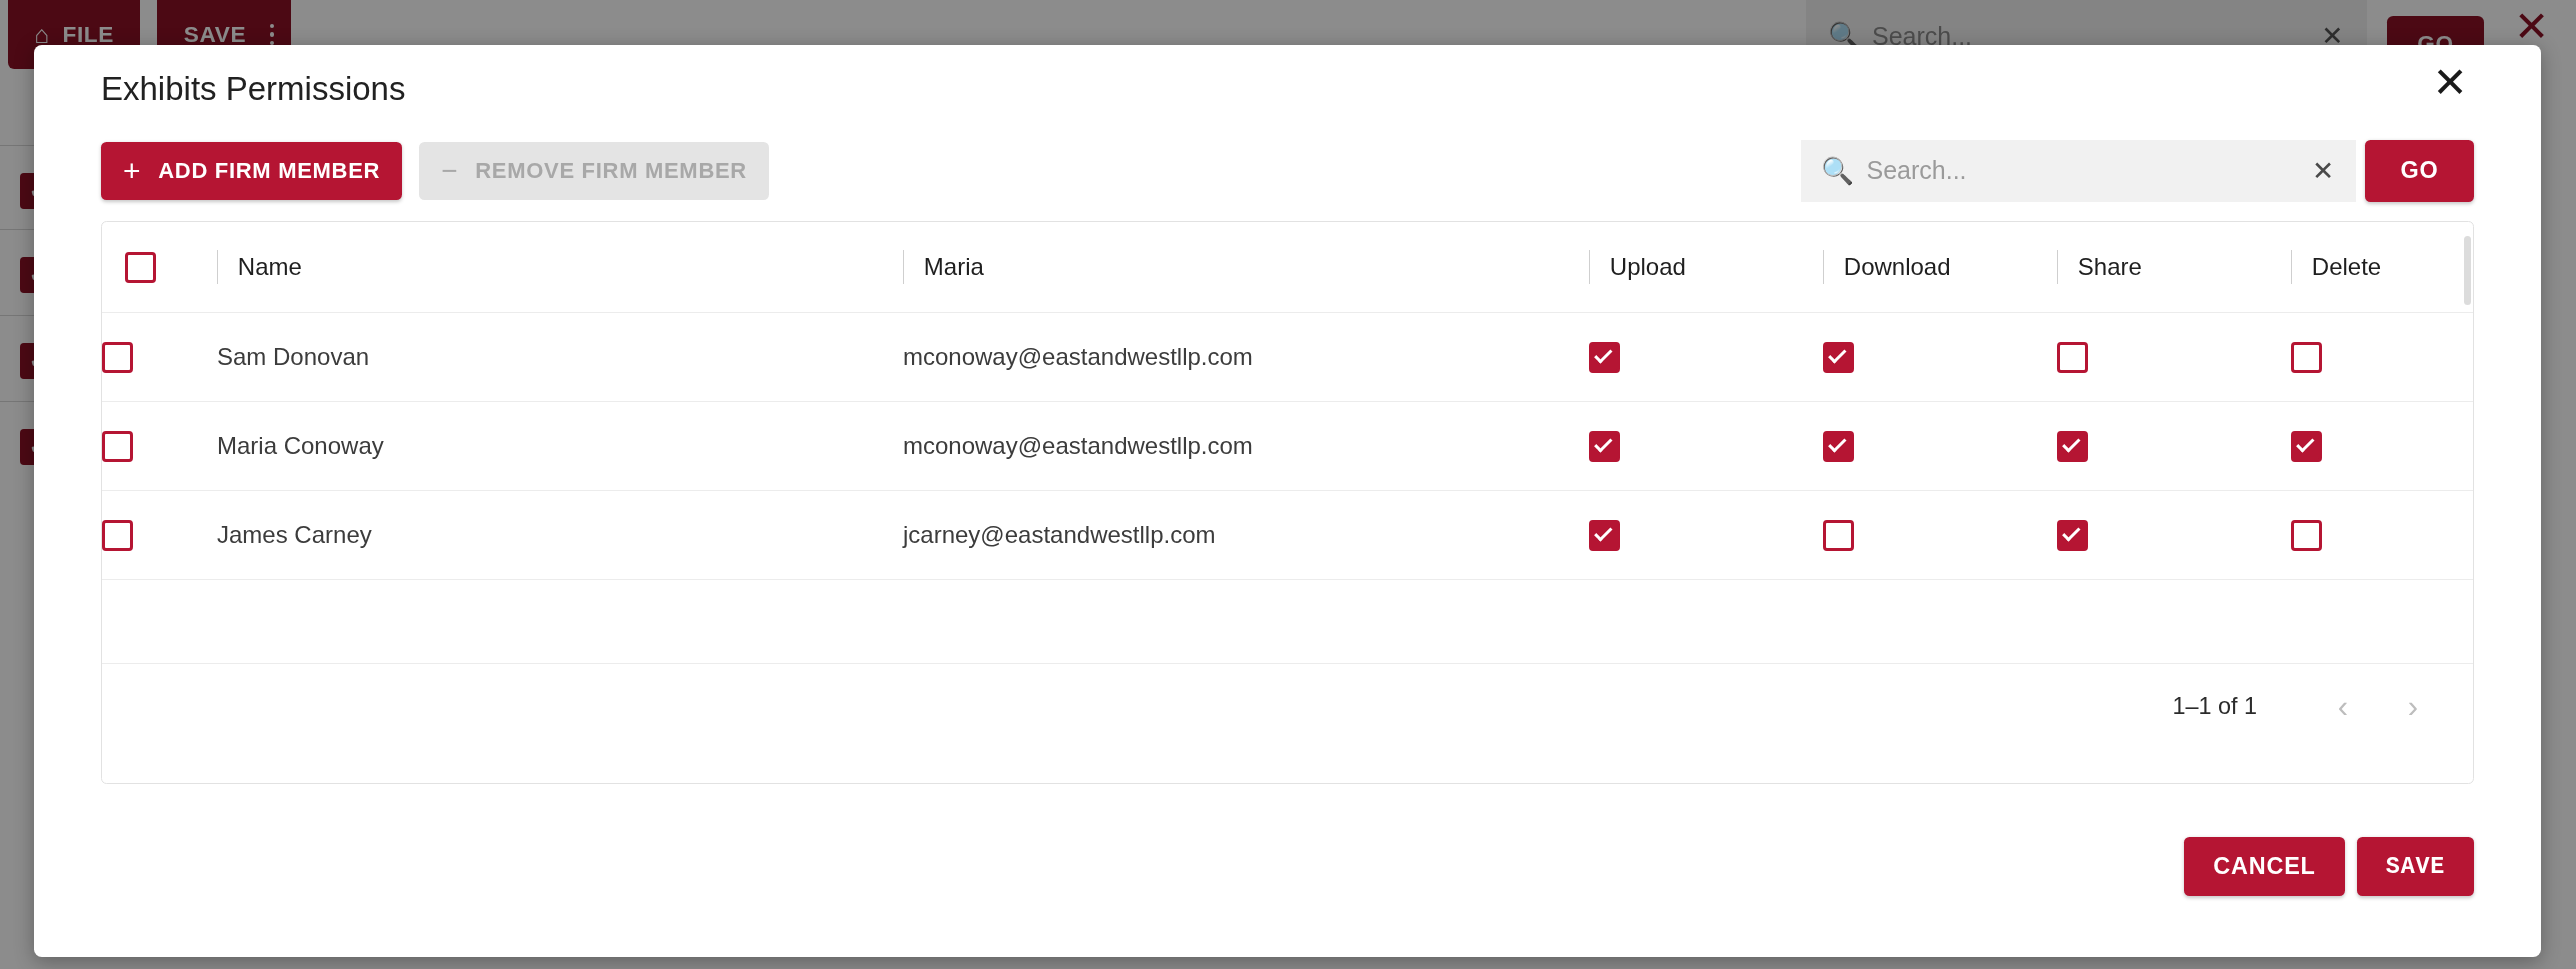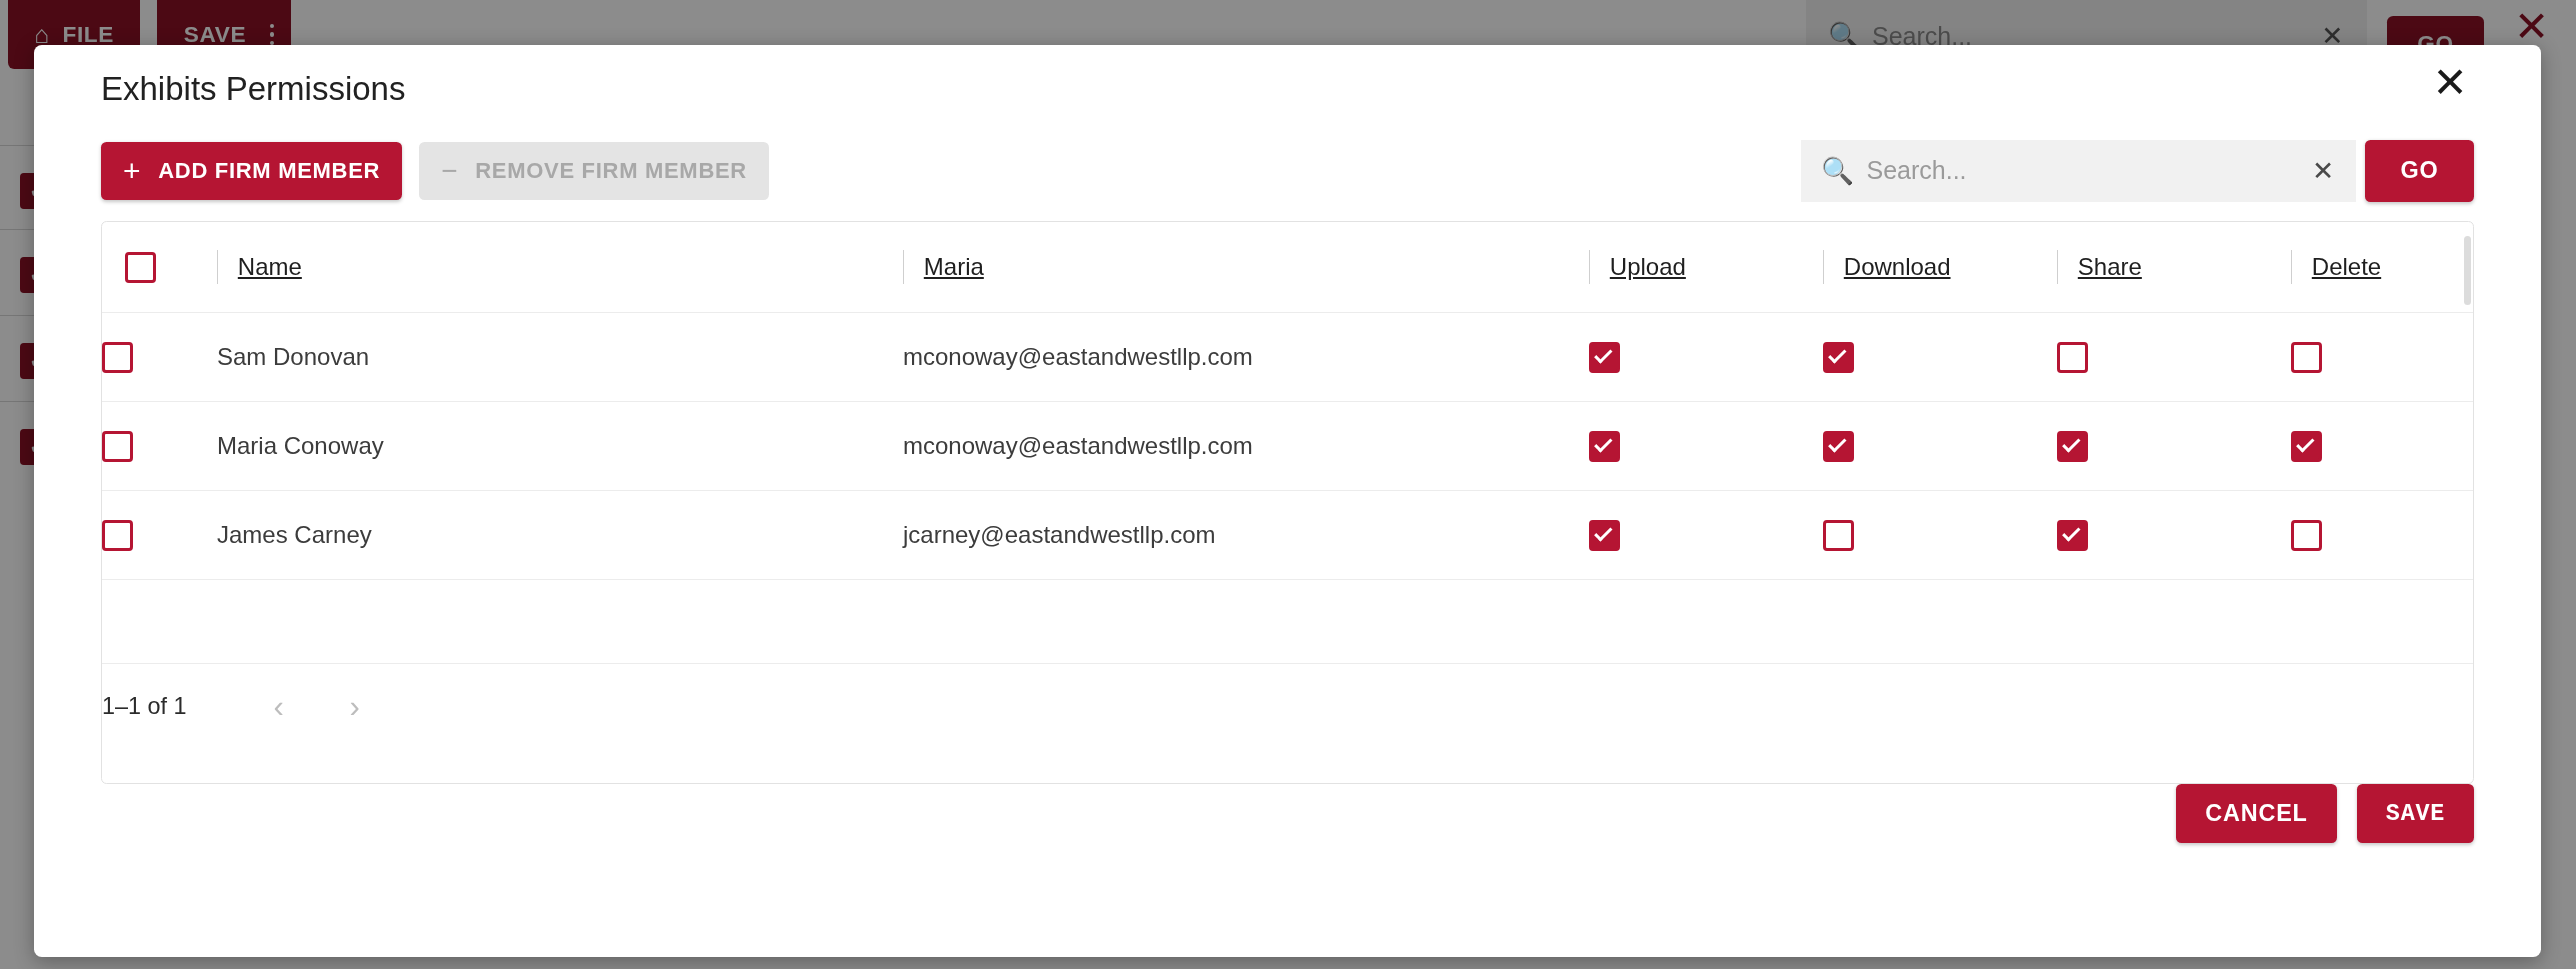--- a/index.html
+++ b/index.html
@@ -300,21 +300,20 @@
     font-size: 24px;
     color: #1f1f1f;
     padding: 0;
     border-bottom: 0.8px solid #ececec;
   }
 
   .hdr-inner {
     display: flex;
     align-items: center;
     height: 90px;
-    text-decoration: underline;
   }
   .hdr-inner .divider {
     width: 0.8px;
     height: 34px;
     background: #cfcfcf;
     margin-right: 20px;
     flex: 0 0 0.8px;
   }
   .hdr-inner.no-div { padding-left: 23.4px; }
 
@@ -358,45 +357,47 @@
     border-left: 3.9px solid #ffffff;
     border-bottom: 3.9px solid #ffffff;
     transform: rotate(-45deg) translate(0.8px, -2.3px);
   }
   .cbox.checked .tick { display: block; }
 
   
   .pager {
     display: flex;
     align-items: center;
+    justify-content: flex-end;
     height: 84px;
     padding-right: 28px;
-    gap: 12px;
+    gap: 6px;
   }
   .pager-label {
     font-size: 23.4px;
     color: #2b2b2b;
     margin-right: 48px;
   }
   .pg-arrow {
     font-size: 31px;
     color: #bdbdbd;
     width: 64px;
     text-align: center;
     cursor: pointer;
     line-height: 1;
     font-weight: 300;
   }
 
   
   .modal-foot {
     flex: 1 1 auto;
     display: flex;
+    align-items: center;
     justify-content: flex-end;
-    gap: 20px;
+    gap: 12px;
     padding-bottom: 7.8px;
   }
   .btn-cancel, .btn-save {
     background: #b51533;
     color: #ffffff;
     border: none;
     border-radius: 5.5px;
     height: 59px;
     font-size: 23.4px;
     font-weight: 700;

